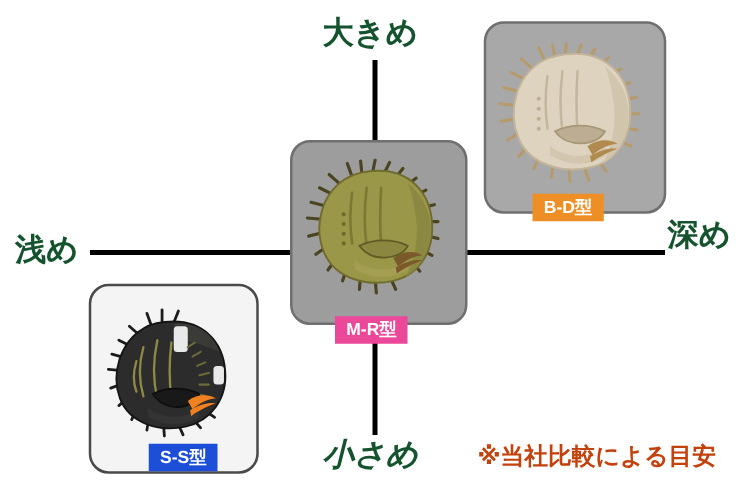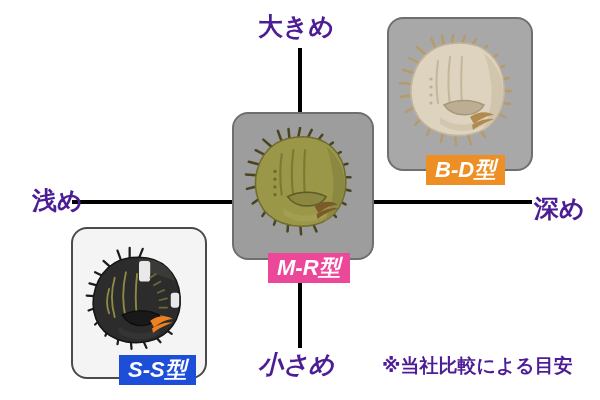--- a/index.html
+++ b/index.html
@@ -30,38 +30,38 @@
     left: 298px;
     top: 48px;
     width: 4px;
     height: 300px;
     background: #000000;
   }
 
   
   .axis-label {
     position: absolute;
-    color: #4c1d95;
+    color: #14532d;
     font-size: 25px;
     font-weight: 700;
     letter-spacing: 0px;
     white-space: nowrap;
     line-height: 1;
   }
   .label-top    { left: 258px; top: 14px; }
   .label-bottom { left: 258px; top: 352px; font-style: italic; }
-  .label-left   { left: 12px;  top: 188px; margin-left: 20px; }
-  .label-right  { left: 534px; top: 196px; }
+  .label-left   { left: 12px;  top: 188px; }
+  .label-right  { left: 534px; top: 176px; }
 
   
   .footnote {
     position: absolute;
     left: 382px;
     top: 356px;
-    color: #4c1d95;
+    color: #c2410c;
     font-size: 19px;
     font-weight: 700;
     white-space: nowrap;
     line-height: 1;
   }
 
   
   .card {
     position: absolute;
     border-radius: 16px;
@@ -94,27 +94,26 @@
     justify-content: center;
     overflow: hidden;
     border-radius: 14px;
   }
   .glove-svg { display: block; }
 
   
   .badge {
     position: absolute;
     color: #ffffff;
-    font-size: 22px;
+    font-size: 14px;
     font-weight: 700;
     padding: 3px 9px 4px 9px;
     white-space: nowrap;
     line-height: 1.05;
     letter-spacing: 0px;
-    font-style: italic;
   }
   .badge-bd {
     left: 426px; top: 155px;
     background: #ee8f25;
   }
   .badge-mr {
     left: 268px; top: 253px;
     background: #ec4899;
   }
   .badge-ss {

